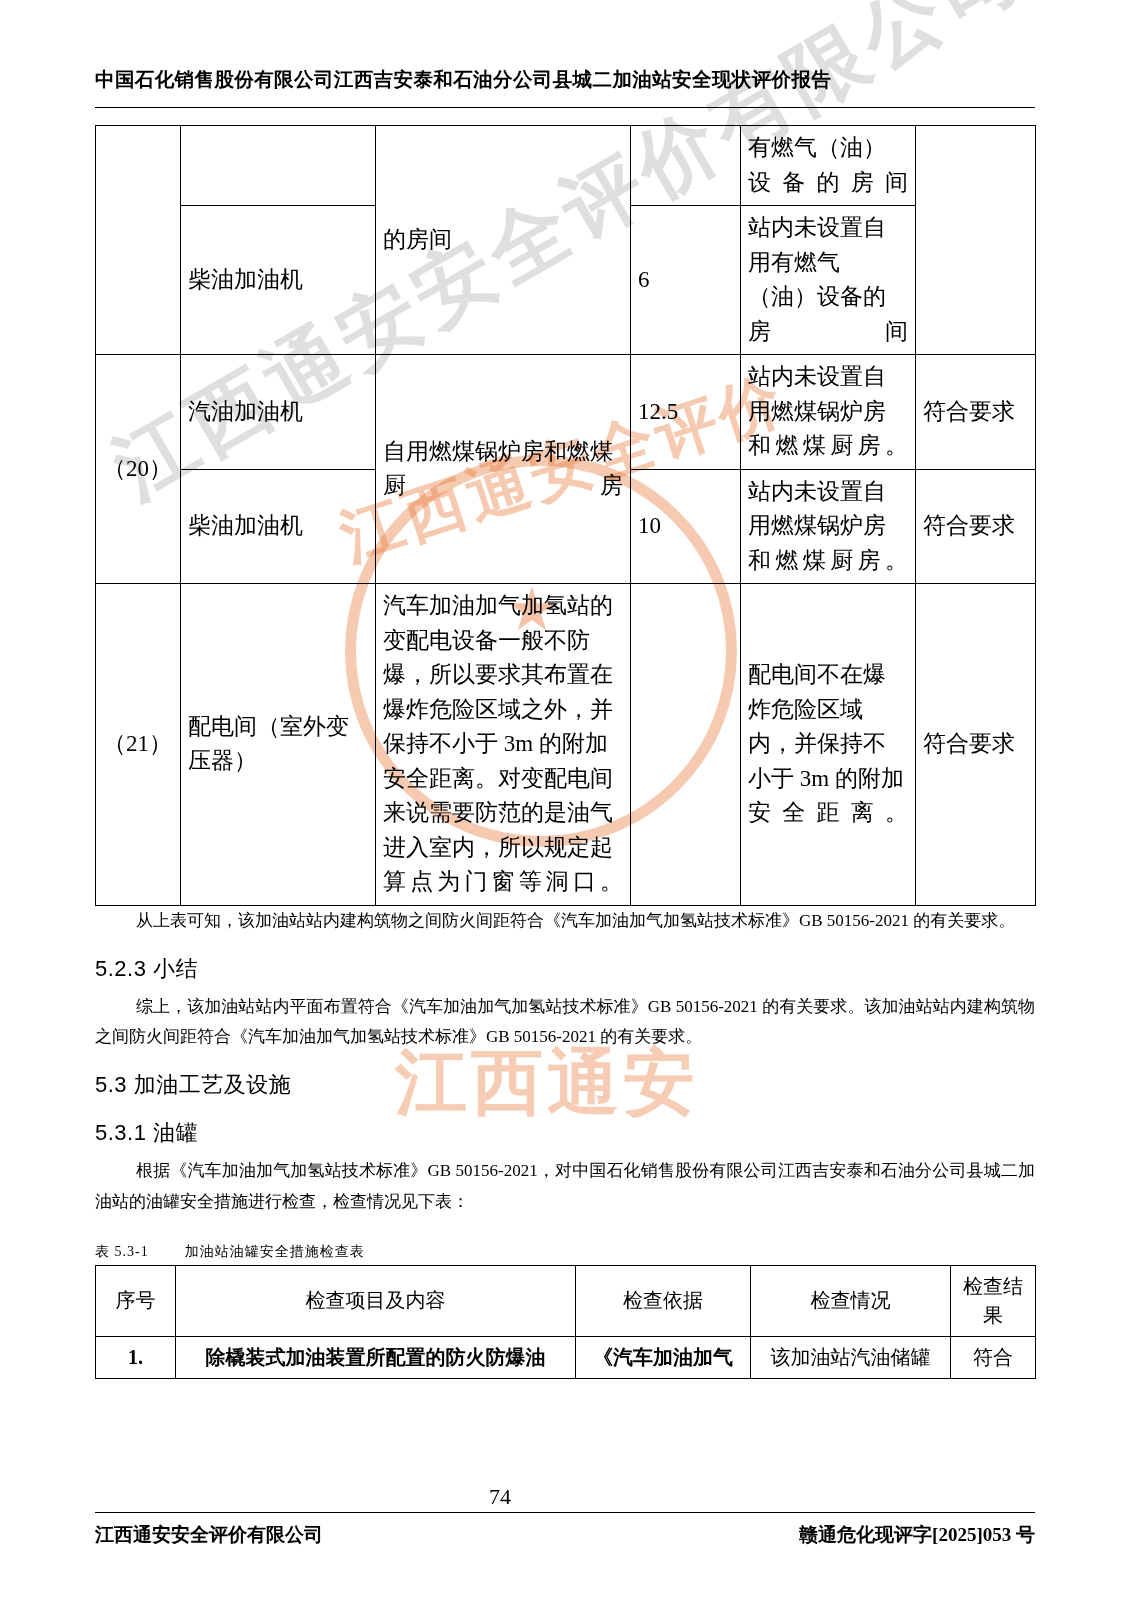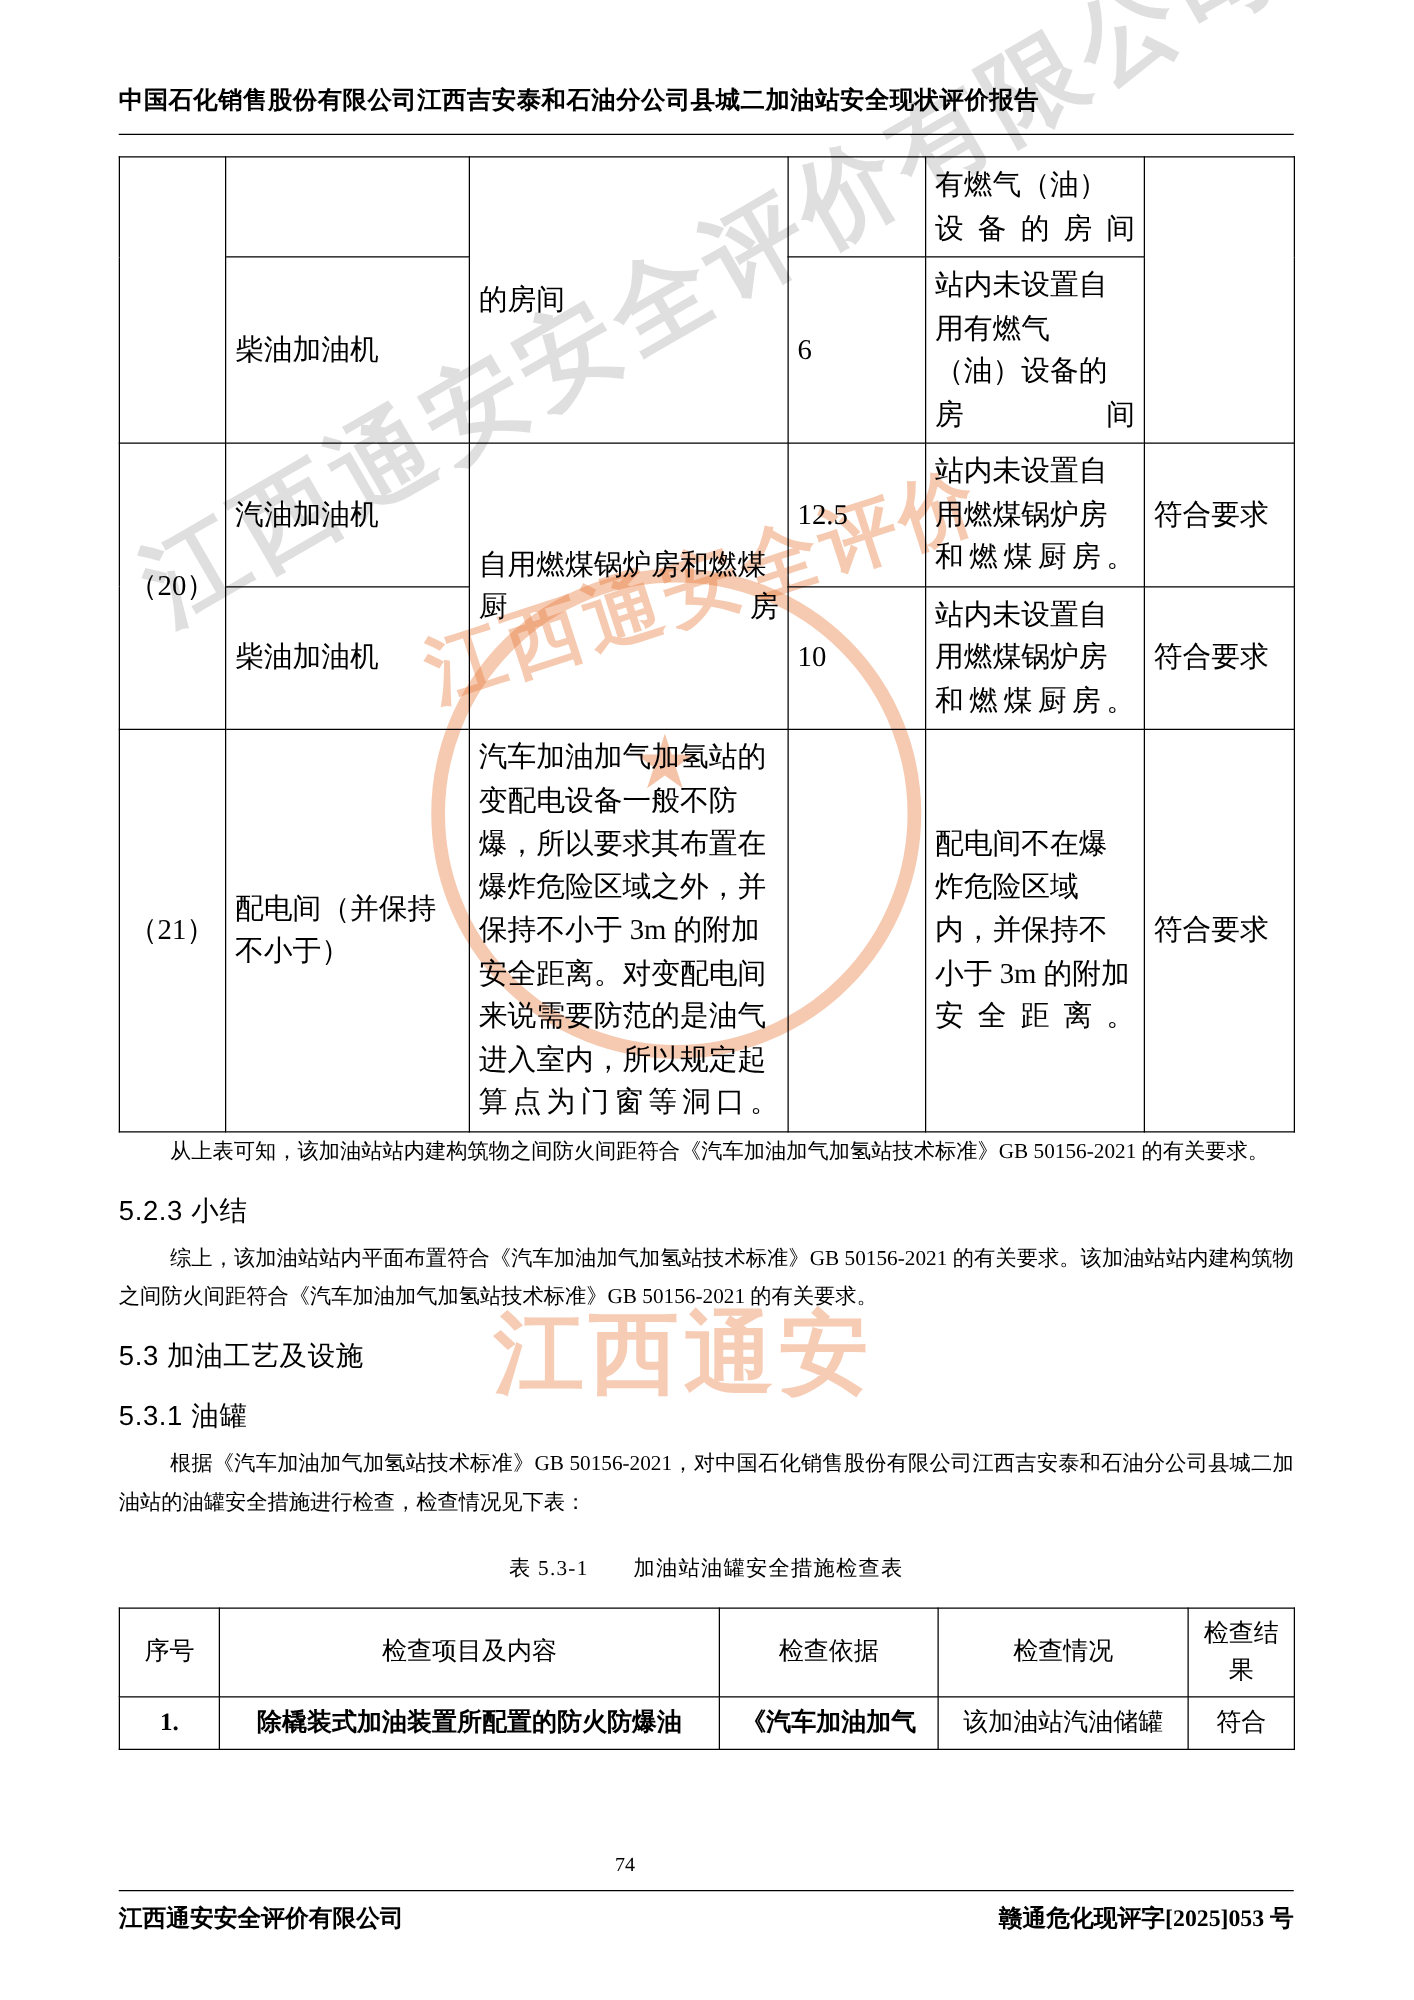--- a/index.html
+++ b/index.html
@@ -141,23 +141,23 @@
     text-align: justify;
   }
   h3.h-num {
     font-family: "Liberation Sans", sans-serif;
     font-size: 22px;
     font-weight: normal;
     margin: 18px 0 8px 0;
     letter-spacing: 0.5px;
   }
   .tbl-caption {
-    text-align: center;
-    font-size: 17px;
-    margin: 26px 0 20px 0;
+    text-align: left;
+    font-size: 14px;
+    margin: 26px 0 4px 0;
     letter-spacing: 1px;
   }
   .tbl-caption .gap { display: inline-block; width: 36px; }
   table.tbl2 {
     border-collapse: collapse;
     width: 940px;
     table-layout: fixed;
   }
   table.tbl2 td {
     border: 1.3px solid #000;
@@ -168,21 +168,21 @@
     line-height: 1.45;
   }
   table.tbl2 td.bold { font-weight: bold; }
   
   .page-num {
     position: absolute;
     left: 0;
     top: 1484px;
     width: 1000px;
     text-align: center;
-    font-size: 16px;
+    font-size: 22px;
     z-index: 10;
   }
   .footer-rule {
     position: absolute;
     left: 95px;
     top: 1512px;
     width: 940px;
     border-top: 1.6px solid #000;
     z-index: 10;
   }
@@ -248,21 +248,21 @@
           <td>符合要求</td>
         </tr>
         <tr>
           <td>柴油加油机</td>
           <td>10</td>
           <td class="just">站内未设置自用燃煤锅炉房和燃煤厨房。</td>
           <td>符合要求</td>
         </tr>
         <tr>
           <td>（21）</td>
-          <td>配电间（并保持不小于）</td>
+          <td>配电间（室外变压器）</td>
           <td class="just">汽车加油加气加氢站的变配电设备一般不防爆，所以要求其布置在爆炸危险区域之外，并保持不小于 3m 的附加安全距离。对变配电间来说需要防范的是油气进入室内，所以规定起算点为门窗等洞口。</td>
           <td></td>
           <td class="just">配电间不在爆炸危险区域内，并保持不小于 3m 的附加安全距离。</td>
           <td>符合要求</td>
         </tr>
       </tbody>
     </table>
 
 
     <p class="body">从上表可知，该加油站站内建构筑物之间防火间距符合《汽车加油加气加氢站技术标准》GB 50156-2021 的有关要求。</p>

